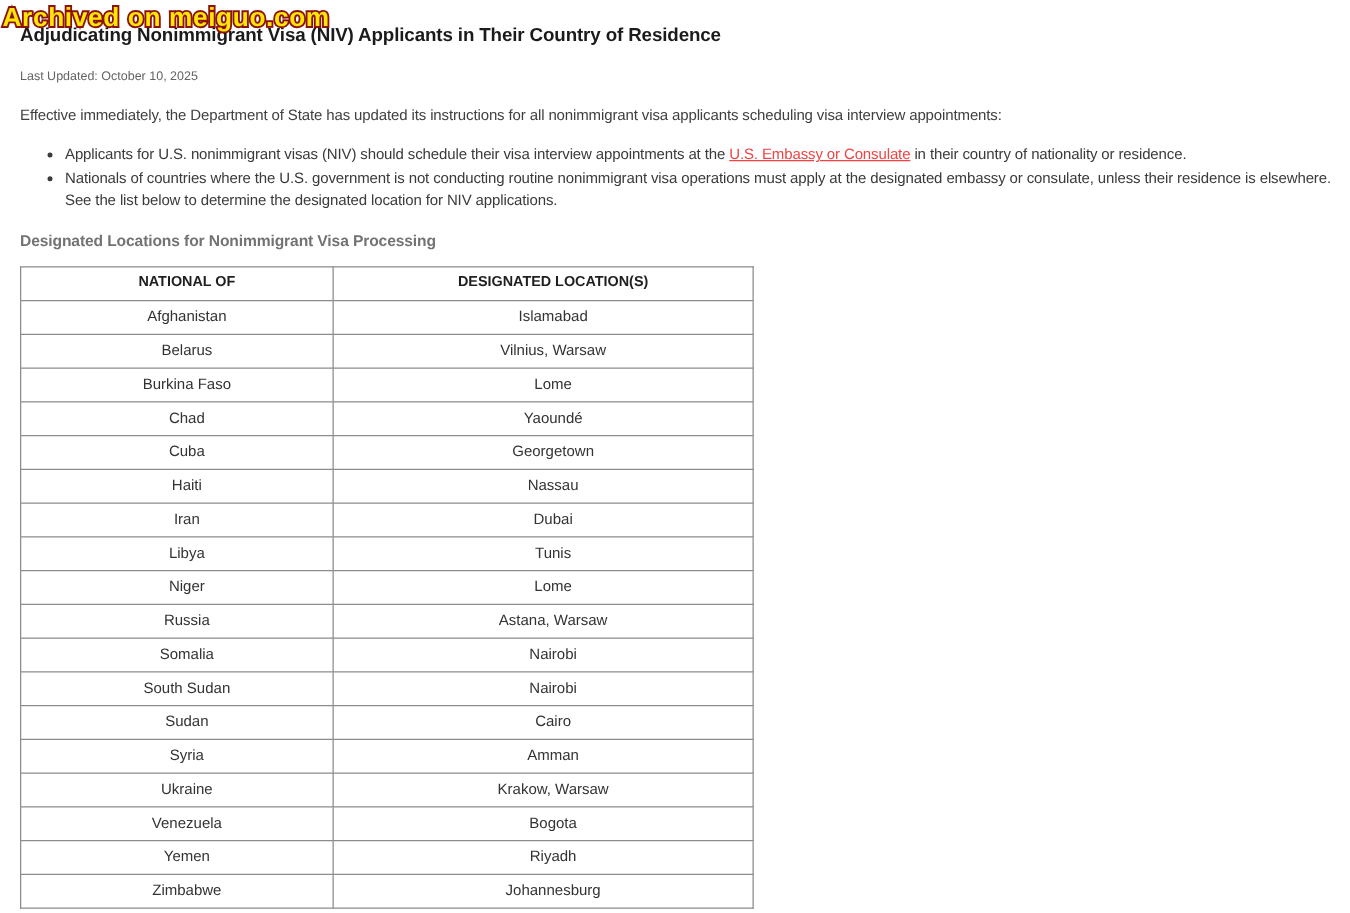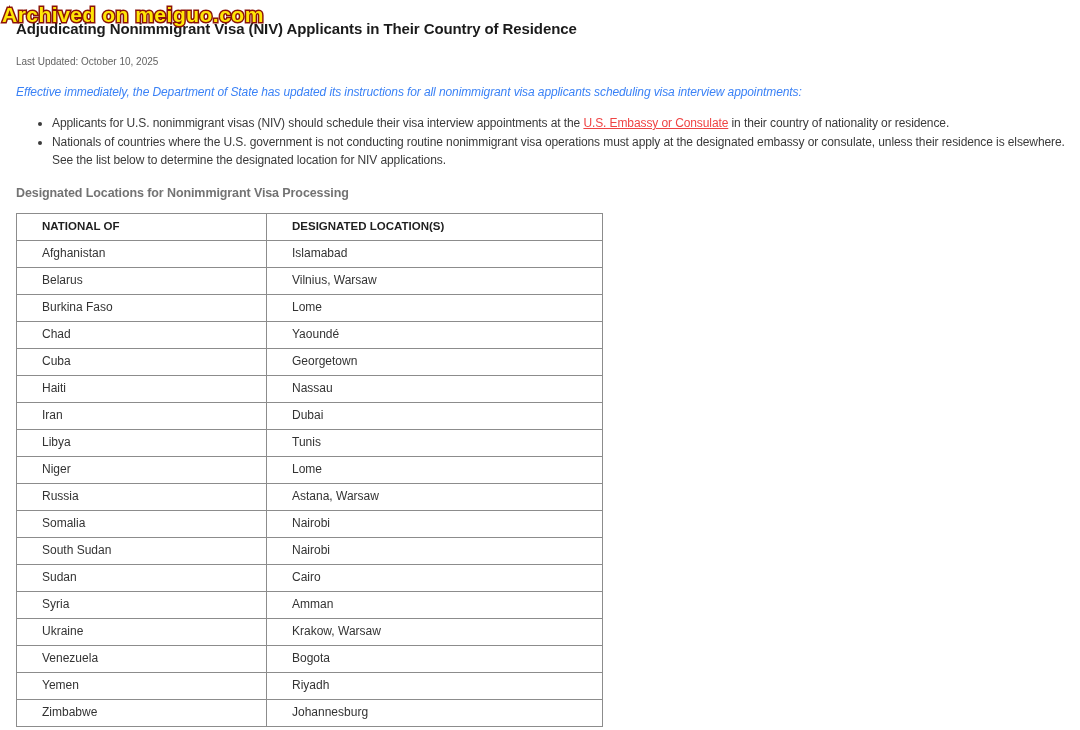--- a/index.html
+++ b/index.html
@@ -40,23 +40,22 @@
   }
   .last-updated {
     margin-top: 16px;
     font-size: 10px;
     color: #636363;
   }
   .intro {
     margin-top: 17px;
     font-size: 12px;
     line-height: 16px;
-    color: #3b82f6;
-    letter-spacing: -0.1px;
-    font-style: italic;
+    color: #404040;
+    letter-spacing: -0.1px;
   }
   ul.points {
     margin-top: 14px;
     padding-left: 36px;
     max-width: 1052px;
   }
   ul.points li {
     font-size: 12px;
     line-height: 18px;
     color: #3a3a3a;
@@ -79,21 +78,21 @@
     margin-top: 13px;
     border-collapse: collapse;
     width: 586px;
     table-layout: fixed;
   }
   table.locations th, table.locations td {
     border: 1px solid #8c8c8c;
     padding: 5px 9px 6px 25px;
     font-size: 12px;
     line-height: 15px;
-    text-align: left;
+    text-align: center;
     vertical-align: middle;
     color: #333333;
   }
   table.locations th {
     font-size: 11.5px;
     font-weight: bold;
     color: #1f1f1f;
   }
   table.locations col.c1 { width: 250px; }
   table.locations col.c2 { width: 336px; }

